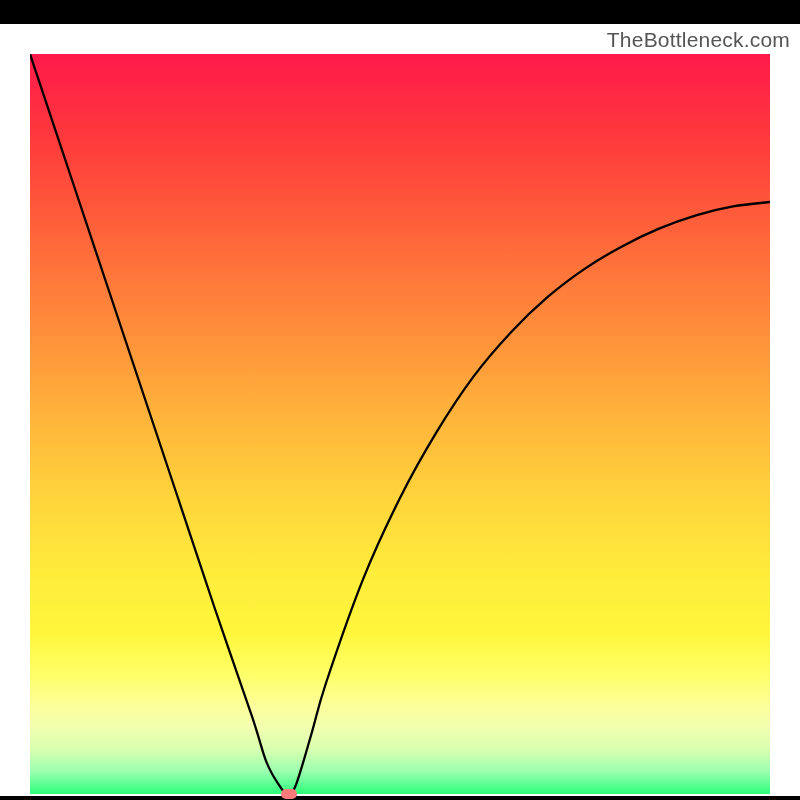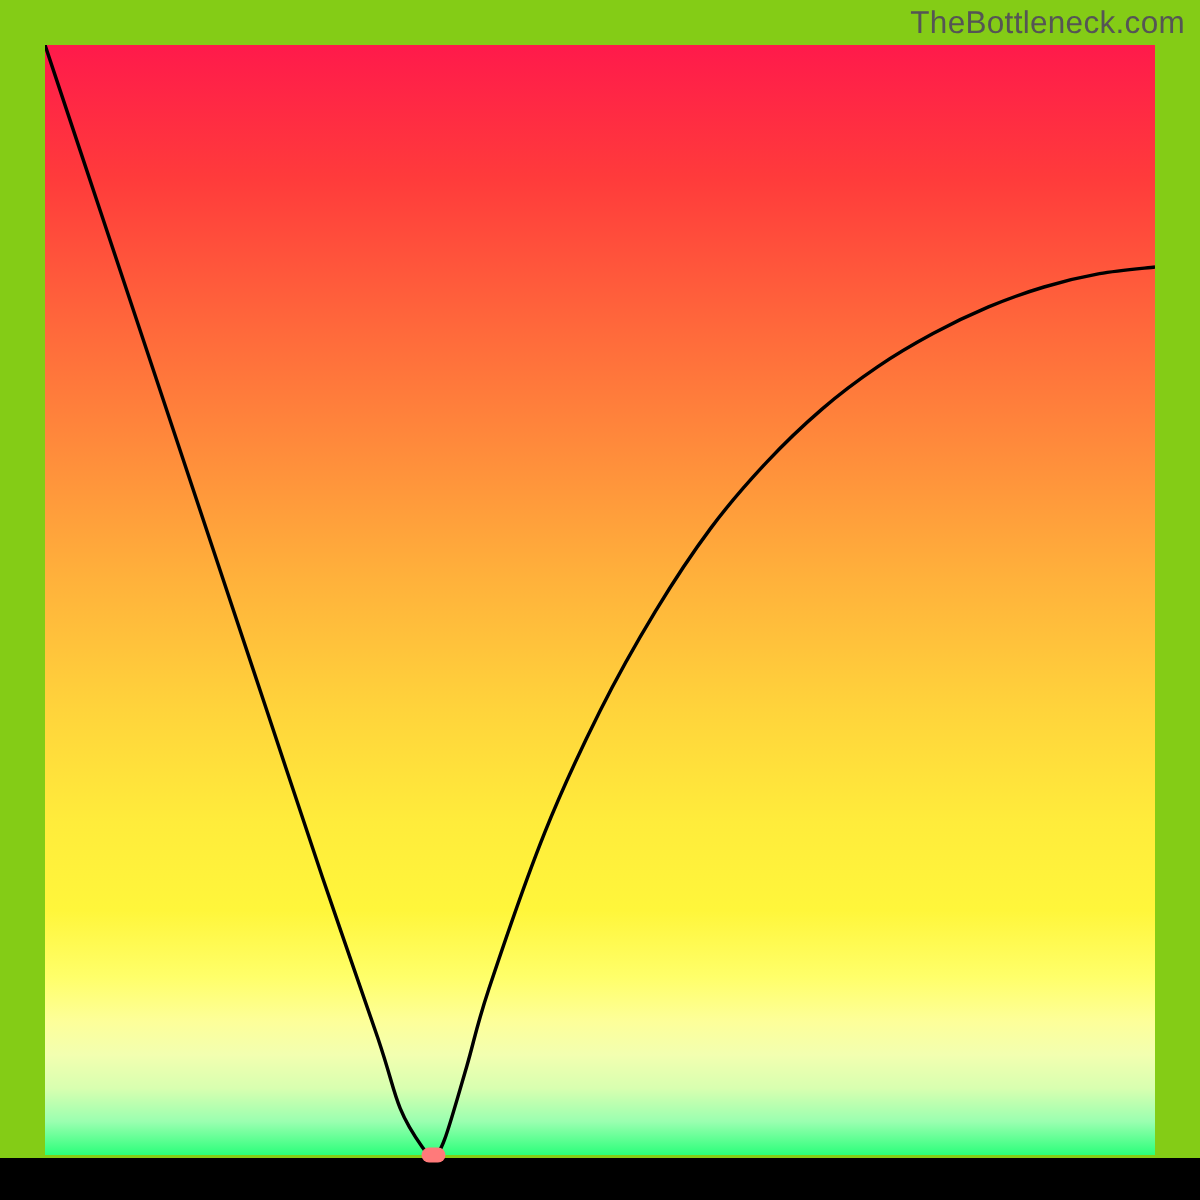--- a/index.html
+++ b/index.html
@@ -8,21 +8,22 @@
     width: 800px;
     height: 800px;
     background: #000;
     overflow: hidden;
     font-family: Arial, Helvetica, sans-serif;
   }
   .frame {
     position: relative;
     width: 800px;
     height: 772px;
-    background: #84cc16;
+    background: #ffffff;
+    margin-top: 24px;
   }
   .plot-area {
     position: absolute;
     left: 30px;
     top: 30px;
     width: 740px;
     height: 740px;
     background: linear-gradient(
       to bottom,
       #ff1a4b 0%,

